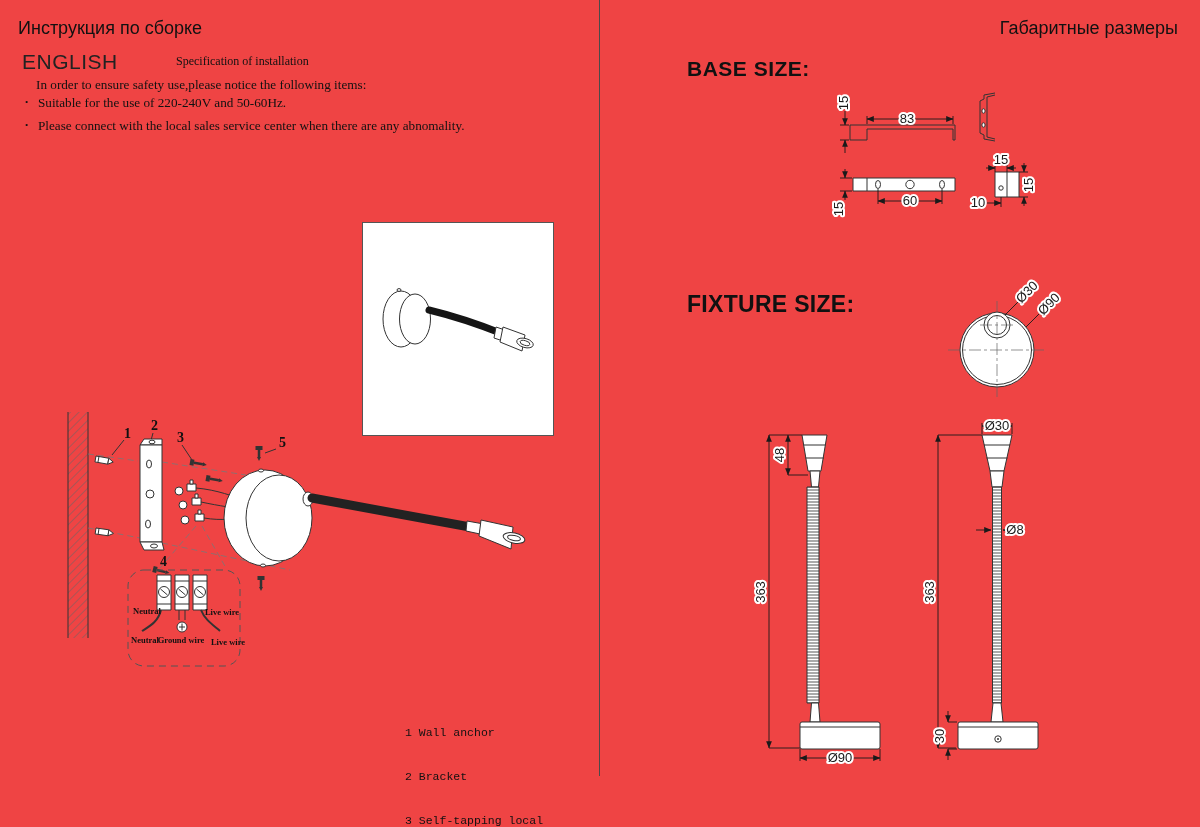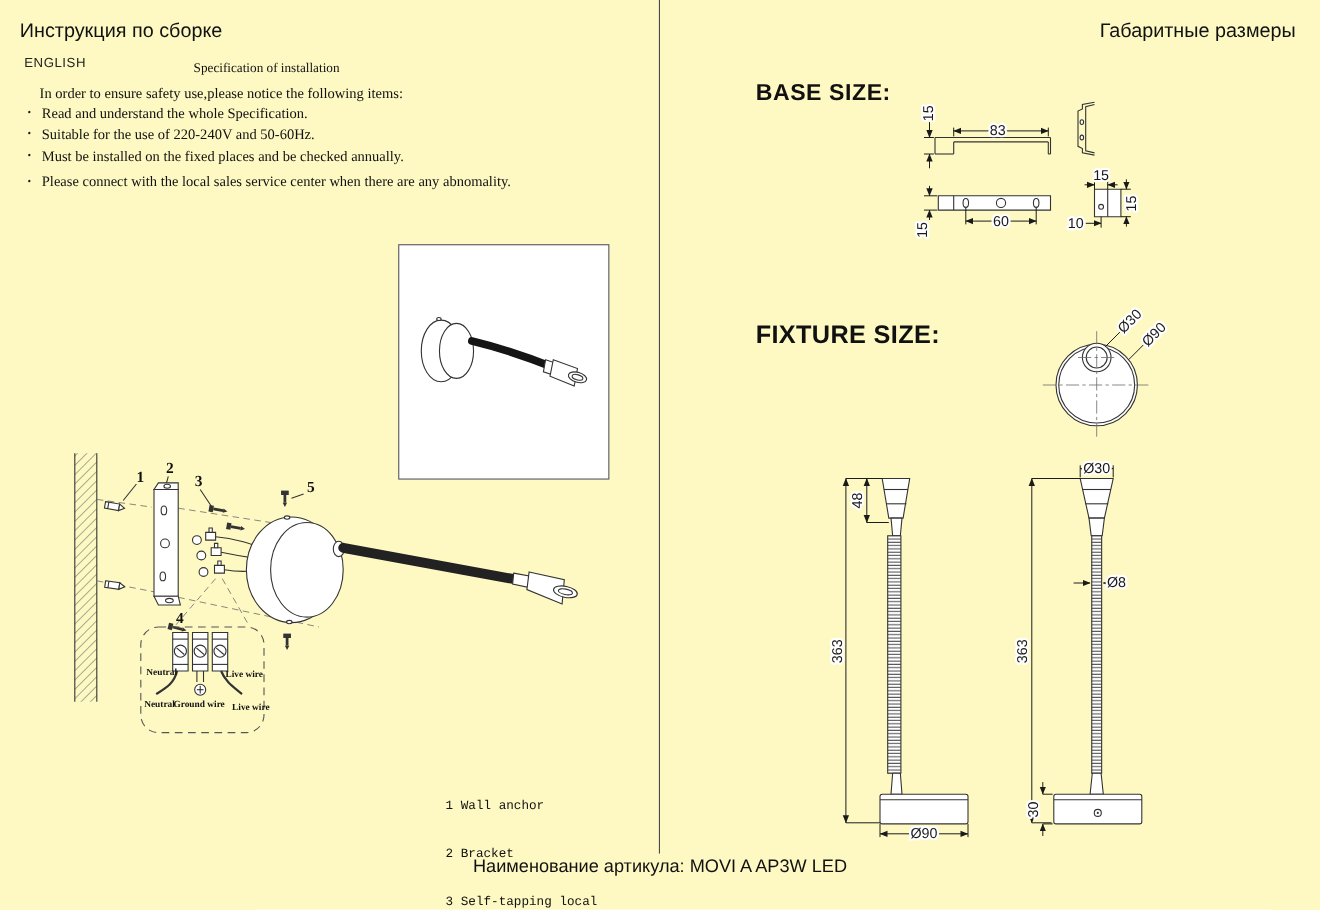--- a/index.html
+++ b/index.html
@@ -1,20 +1,20 @@
 <!DOCTYPE html>
 <html><head>
 <meta charset="utf-8">
 <style>
   html,body{margin:0;padding:0;background:#fff;}
-  .page{position:relative;width:1200px;height:827px;background:#fef9c3;overflow:hidden;
+  .page{position:relative;width:1200px;height:827px;background:#ef4444;overflow:hidden;
         font-family:"Liberation Sans",sans-serif;color:#1a1a1a;}
   .abs{position:absolute;}
   .title{font-size:18px;color:#111;}
-  .english{font-size:12px;letter-spacing:.5px;color:#222;}
+  .english{font-size:21px;letter-spacing:.5px;color:#222;}
   .serif{font-family:"Liberation Serif",serif;}
   .subtitle{font-size:12px;color:#111;}
   .intro{font-size:13.2px;color:#111;}
   ul.instr{list-style:none;margin:0;padding:0;font-size:13.2px;color:#111;}
   ul.instr li{position:relative;padding-left:13px;margin-bottom:3.4px;white-space:nowrap;}
   ul.instr li:last-child{margin-top:7px;}
   ul.instr li::before{content:".";position:absolute;left:0;top:-4px;font-weight:bold;}
   .heading-xl{font-size:21px;font-weight:bold;letter-spacing:.5px;color:#111;}
   .heading-lg{font-size:23px;font-weight:bold;letter-spacing:.3px;color:#111;}
   .inset{border:1px solid #555;background:#fff;}
@@ -42,23 +42,21 @@
   <div class="abs divider" style="left:599px;top:0;height:776px;"></div>
 
   <div class="abs title" style="left:18px;top:18px;">Инструкция по сборке</div>
   <div class="abs title" style="right:22px;top:18px;">Габаритные размеры</div>
 
   <div class="abs english" style="left:22px;top:50px;">ENGLISH</div>
   <div class="abs serif subtitle" style="left:176px;top:54px;">Specification of installation</div>
   <div class="abs serif intro" style="left:36px;top:77px;">In order to ensure safety use,please notice the following items:</div>
 
   <ul class="abs serif instr" style="left:25px;top:95px;width:572px;">
-    <li>Read and understand the whole Specification.</li>
     <li>Suitable for the use of 220-240V and 50-60Hz.</li>
-    <li>Must be installed on the fixed places and be checked annually.</li>
     <li>Please connect with the local sales service center when there are any abnomality.</li>
   </ul>
 
   <div class="abs inset" style="left:362px;top:222px;width:190px;height:212px;">
     <svg width="188" height="210" viewBox="0 0 188 210">
       <ellipse class="fw" cx="38" cy="96" rx="18" ry="28"></ellipse>
       <ellipse class="fw" cx="52" cy="96" rx="15.5" ry="25"></ellipse>
       <ellipse class="fw" cx="36" cy="67" rx="2" ry="1.4"></ellipse>
       <path d="M66,87 C95,94 120,103 140,111" stroke="#151515" stroke-width="7" fill="none" stroke-linecap="round"></path>
       <polygon class="fw" points="133,104 142,107 140,118 131,115"></polygon>
@@ -236,21 +234,21 @@
   </svg>
 
   <div class="abs parts" style="left:405px;top:697px;">
     <div><span>1</span> <span>Wall anchor</span></div>
     <div><span>2</span> <span>Bracket</span></div>
     <div><span>3</span> <span>Self-tapping local</span></div>
     
     
   </div>
 
-  <div class="abs heading-xl" style="left:687px;top:73px;">BASE SIZE:</div>
+  <div class="abs heading-xl" style="left:687px;top:57px;">BASE SIZE:</div>
 
   <svg class="abs" style="left:835px;top:85px;" width="210" height="135" viewBox="0 0 210 135">
     <defs>
       <marker id="ab" viewBox="0 0 10 10" refX="9.5" refY="5" markerWidth="8" markerHeight="8" orient="auto-start-reverse">
         <path d="M0,1 L10,5 L0,9 z" fill="#1a1a1a"></path>
       </marker>
     </defs>
 
     <g>
       <line class="ln" x1="15" y1="40" x2="120" y2="40"></line>
@@ -388,15 +386,14 @@
     <line class="dimln" x1="256" y1="122" x2="271" y2="122" marker-end="url(#ab2)"></line>
     <line class="dimln" x1="302" y1="122" x2="283" y2="122" marker-end="url(#ab2)"></line>
     <text class="dim" x="295" y="126" text-anchor="middle">Ø8</text>
     <line class="dimln" x1="228" y1="314" x2="237" y2="314"></line>
     <line class="dimln" x1="228" y1="341" x2="237" y2="341"></line>
     <line class="dimln" x1="228" y1="303" x2="228" y2="314" marker-end="url(#ab2)"></line>
     <line class="dimln" x1="228" y1="352" x2="228" y2="341" marker-end="url(#ab2)"></line>
     <text class="dim" text-anchor="middle" transform="translate(224,328) rotate(-90)">30</text>
   </svg>
 
-  <div class="abs footer" style="left:0;top:779px;">Наименование артикула: MOVI A AP3W LED</div>
 
 </div>
 
 </body></html>

